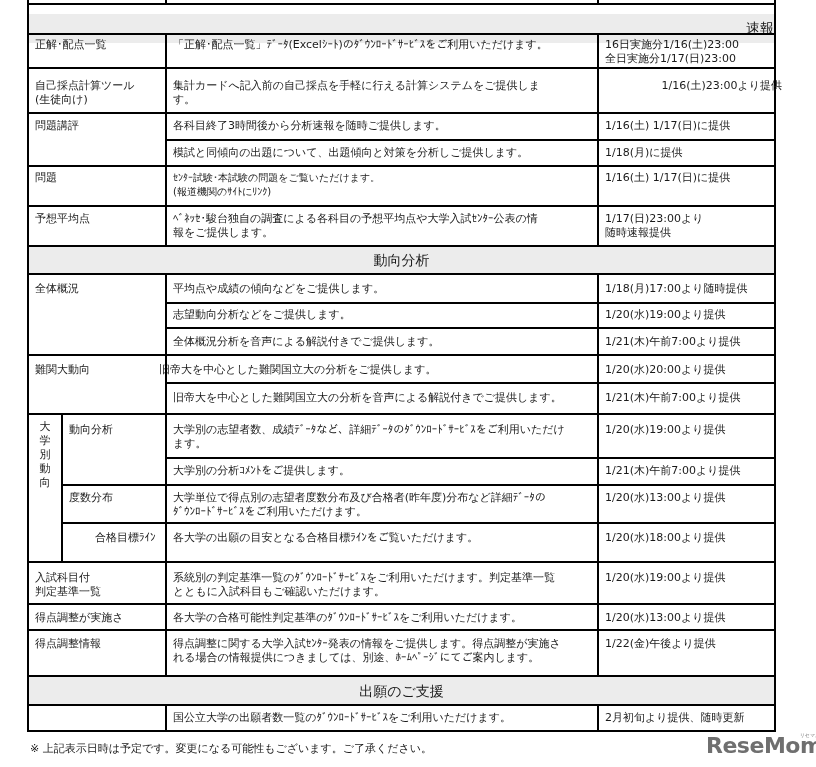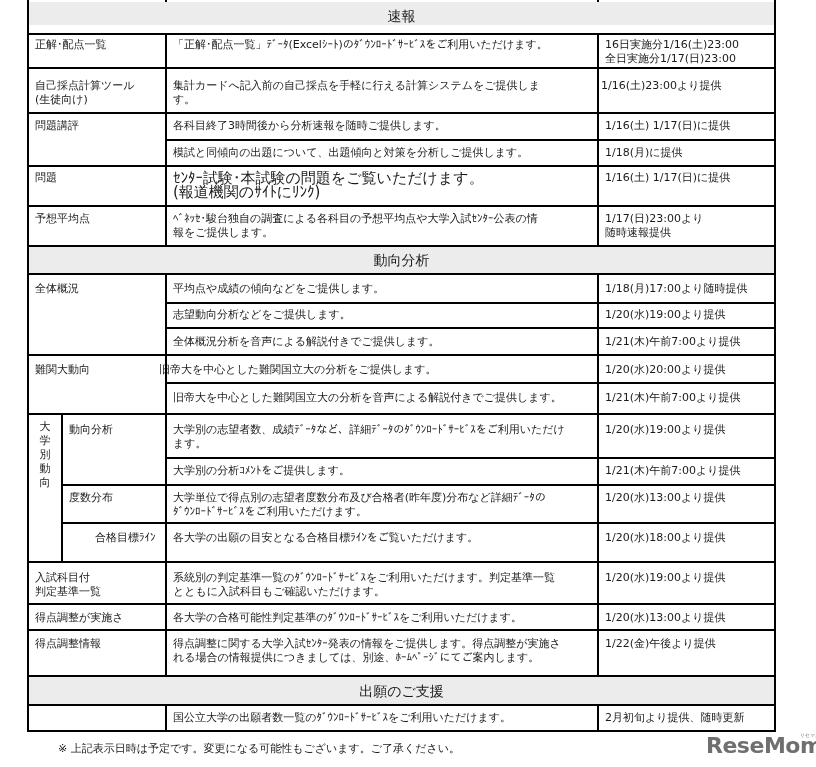--- a/index.html
+++ b/index.html
@@ -8,61 +8,61 @@
   .tbl { position:absolute; left:27px; top:0; width:749px; height:732px;
          border-left:2px solid #000; border-right:2px solid #000; border-bottom:2px solid #000; box-sizing:border-box; }
   .cell { position:absolute; box-sizing:border-box; font-size:11px; line-height:14px;
           padding:3px 6px; white-space:pre-line; overflow:hidden; }
   .hline { position:absolute; height:0; border-top:2px solid #000; }
   .vline { position:absolute; width:0; border-left:2px solid #000; }
   .section { position:absolute; left:0; width:100%; background:#ececec; text-align:center;
              font-size:14px; box-sizing:border-box; }
   .section span { position:relative; top:0; }
   .vert { position:absolute; font-size:11px; line-height:14px; width:14px; text-align:center; white-space:normal; word-break:break-all; }
-  .note { position:absolute; left:30px; top:741px; font-size:11px;margin-left:28px; }
+  .note { position:absolute; left:30px; top:741px; font-size:11px; }
   .logo { position:absolute; left:706px; top:733px; font-family:"DejaVu Sans", sans-serif; font-weight:bold;
           font-size:22px; color:#6f6f6f; letter-spacing:-0.5px; }
   .logo .sub { position:absolute; font-size:5px; top:-1px; right:10px; font-weight:normal; color:#777; letter-spacing:0; }
 </style>
 </head>
 <body>
 
 <div class="tbl">
 
   <div class="vline" style="left:136px;top:0;height:4px;"></div>
   <div class="vline" style="left:568px;top:0;height:4px;"></div>
   <div class="hline" style="left:0;width:747px;top:3px;"></div>
 
-  <div class="section" style="top:2px;height:23px;line-height:29px;">
+  <div class="section" style="top:14px;height:29px;line-height:29px;text-align:right;">
     <span>速報</span>
   </div>
   <div class="hline" style="left:0;width:747px;top:33px;"></div>
 
   <div class="cell" style="left:0;top:35px;width:136px;height:32px;">正解･配点一覧</div>
   <div class="cell" style="left:138px;top:35px;width:430px;height:32px;">「正解･配点一覧」ﾃﾞｰﾀ(Excelｼｰﾄ)のﾀﾞｳﾝﾛｰﾄﾞｻｰﾋﾞｽをご利用いただけます。</div>
   <div class="cell" style="left:570px;top:35px;width:177px;height:32px;">16日実施分1/16(土)23:00
 全日実施分1/17(日)23:00</div>
   <div class="hline" style="left:0;width:747px;top:67px;"></div>
 
   <div class="cell" style="left:0;top:76px;width:136px;height:36px;">自己採点計算ツール
 (生徒向け)</div>
   <div class="cell" style="left:138px;top:76px;width:397px;height:36px;">集計カードへ記入前の自己採点を手軽に行える計算システムをご提供します。</div>
-  <div class="cell" style="left:566px;top:76px;width:177px;height:36px;">1/16(土)23:00より提供</div>
+  <div class="cell" style="left:582px;top:76px;width:177px;height:36px;text-align:right;">1/16(土)23:00より提供</div>
   <div class="hline" style="left:0;width:747px;top:112px;"></div>
 
   <div class="cell" style="left:0;top:116px;width:136px;height:48px;">問題講評</div>
   <div class="cell" style="left:138px;top:116px;width:430px;height:22px;">各科目終了3時間後から分析速報を随時ご提供します。</div>
   <div class="cell" style="left:570px;top:116px;width:177px;height:22px;">1/16(土) 1/17(日)に提供</div>
   <div class="hline" style="left:136px;width:611px;top:139px;"></div>
   <div class="cell" style="left:138px;top:143px;width:430px;height:22px;">模試と同傾向の出題について、出題傾向と対策を分析しご提供します。</div>
   <div class="cell" style="left:570px;top:143px;width:177px;height:22px;">1/18(月)に提供</div>
   <div class="hline" style="left:0;width:747px;top:165px;"></div>
 
   <div class="cell" style="left:0;top:168px;width:136px;height:36px;">問題</div>
-  <div class="cell" style="left:138px;top:168px;width:430px;height:36px;font-size:15px;">ｾﾝﾀｰ試験･本試験の問題をご覧いただけます。
+  <div class="cell" style="left:138px;top:168px;width:430px;height:36px;font-size:10px;">ｾﾝﾀｰ試験･本試験の問題をご覧いただけます。
 (報道機関のｻｲﾄにﾘﾝｸ)</div>
   <div class="cell" style="left:570px;top:168px;width:177px;height:36px;">1/16(土) 1/17(日)に提供</div>
   <div class="hline" style="left:0;width:747px;top:205px;"></div>
 
   <div class="cell" style="left:0;top:209px;width:136px;height:36px;">予想平均点</div>
   <div class="cell" style="left:138px;top:209px;width:430px;height:36px;">ﾍﾞﾈｯｾ･駿台独自の調査による各科目の予想平均点や大学入試ｾﾝﾀｰ公表の情
 報をご提供します。</div>
   <div class="cell" style="left:570px;top:209px;width:177px;height:36px;">1/17(日)23:00より
 随時速報提供</div>
   <div class="hline" style="left:0;width:747px;top:245px;"></div>

